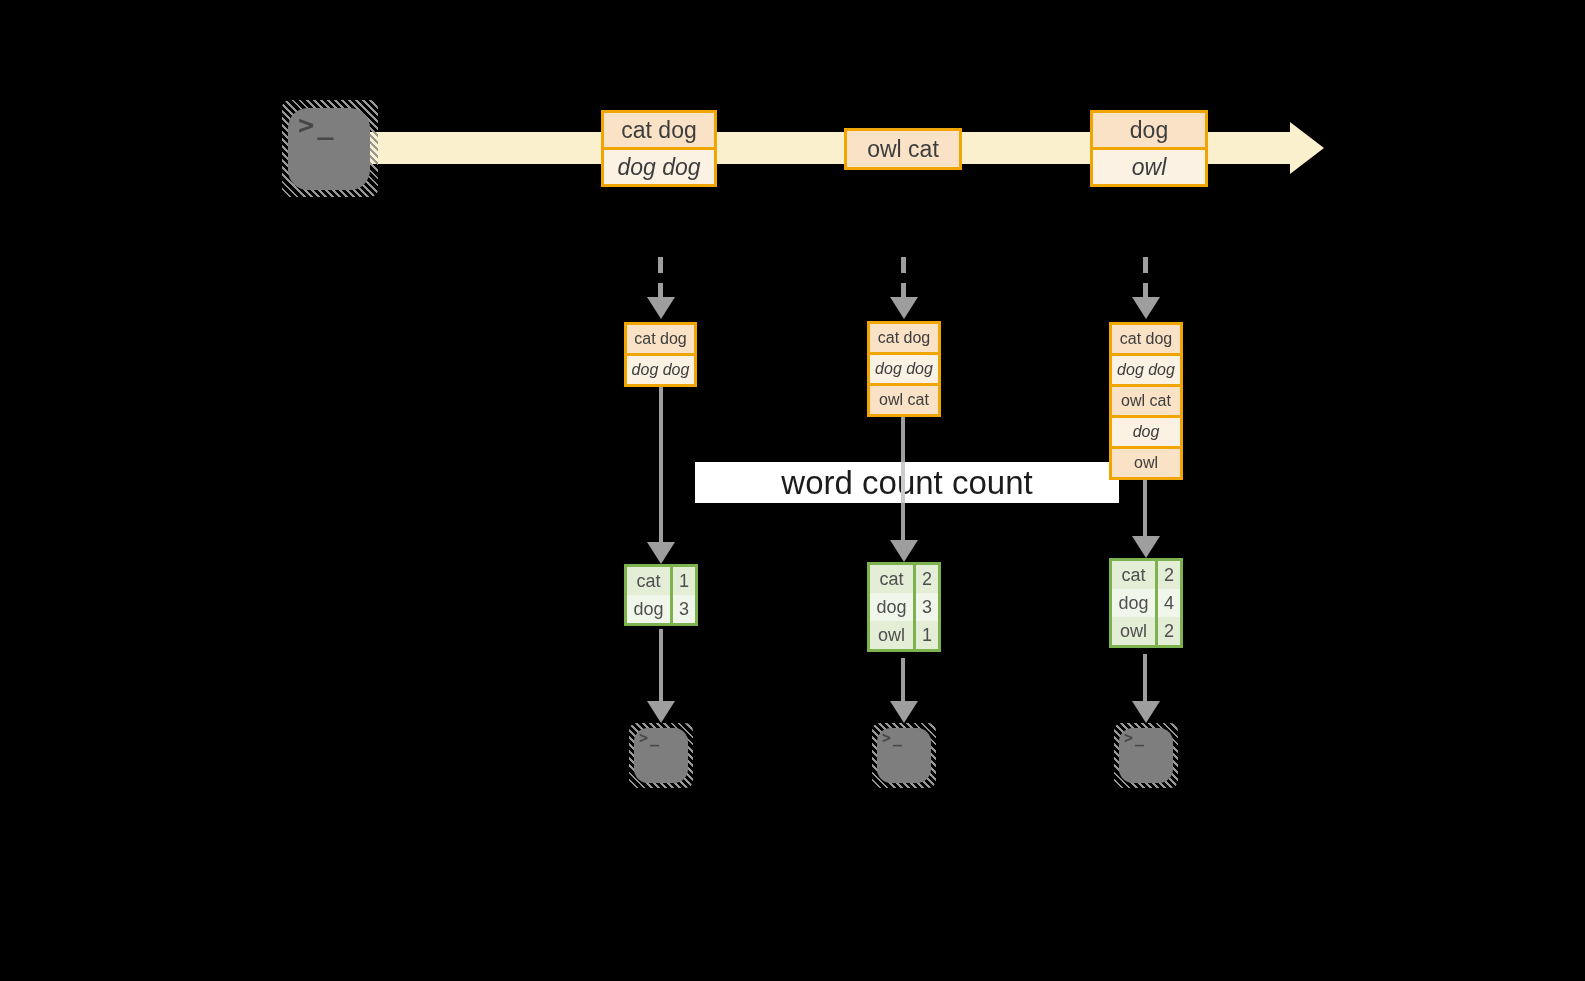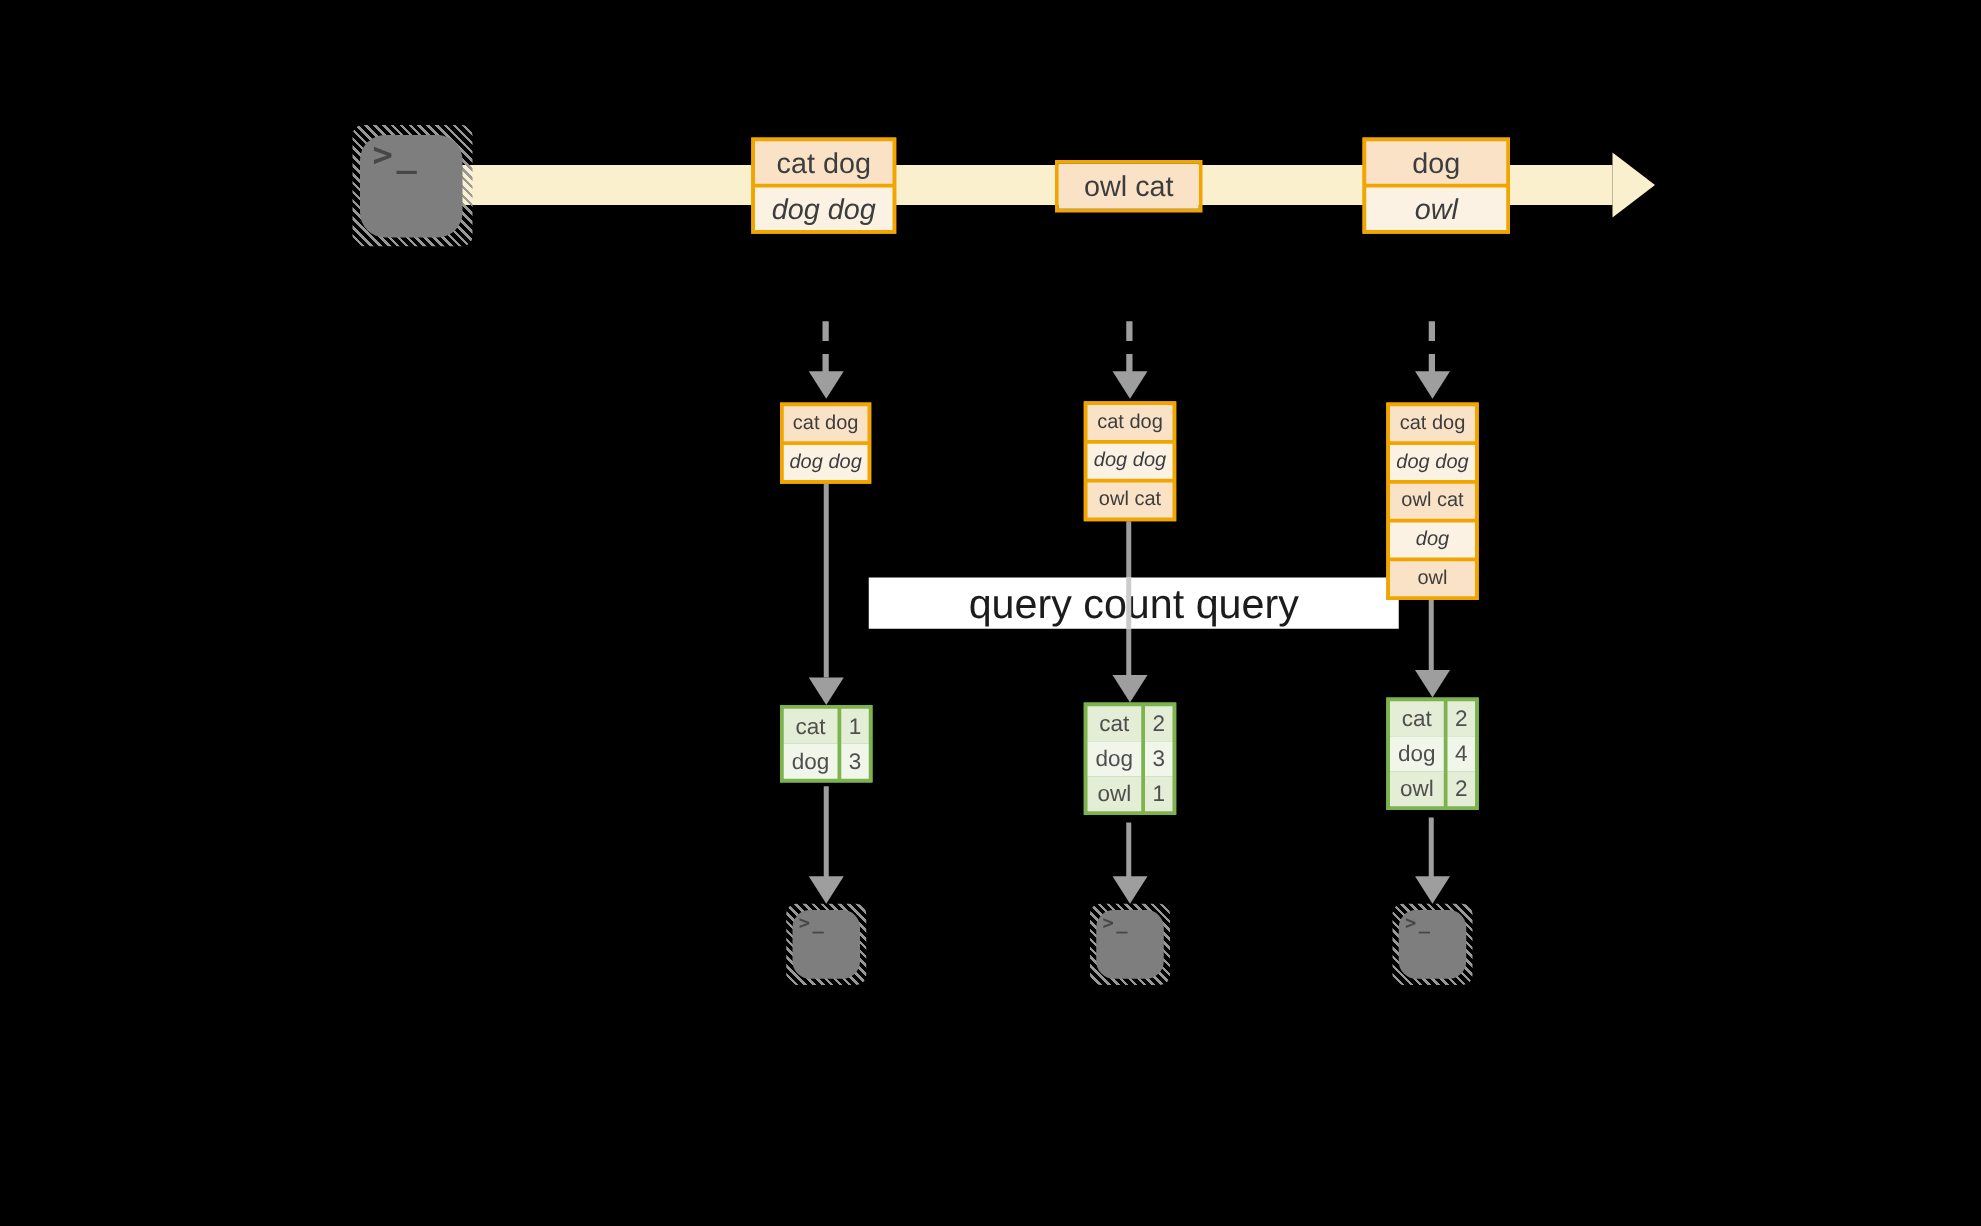--- a/index.html
+++ b/index.html
@@ -94,21 +94,21 @@
   <div class="ahead" style="left:1132px; top:297px;"></div>
 
   <div class="vline" style="left:659px; top:387px; height:155px;"></div>
   <div class="ahead" style="left:647px; top:542px;"></div>
   <div class="vline" style="left:901px; top:417px; height:123px;"></div>
   <div class="ahead" style="left:890px; top:540px;"></div>
   <div class="vline" style="left:1143px; top:480px; height:56px;"></div>
   <div class="ahead" style="left:1132px; top:536px;"></div>
 
   <div class="query-box">
-    <div class="qtext">query count query</div>
+    <div class="qtext">word count count</div>
   </div>
   <div class="query-throughline"></div>
 
   <div class="obox small" style="left:624px; top:322px; width:73px;">
     <div class="ocell peach">cat dog</div>
     <div class="ocell cream">dog dog</div>
   </div>
   <div class="obox small" style="left:867px; top:321px; width:74px;">
     <div class="ocell peach">cat dog</div>
     <div class="ocell cream">dog dog</div>

